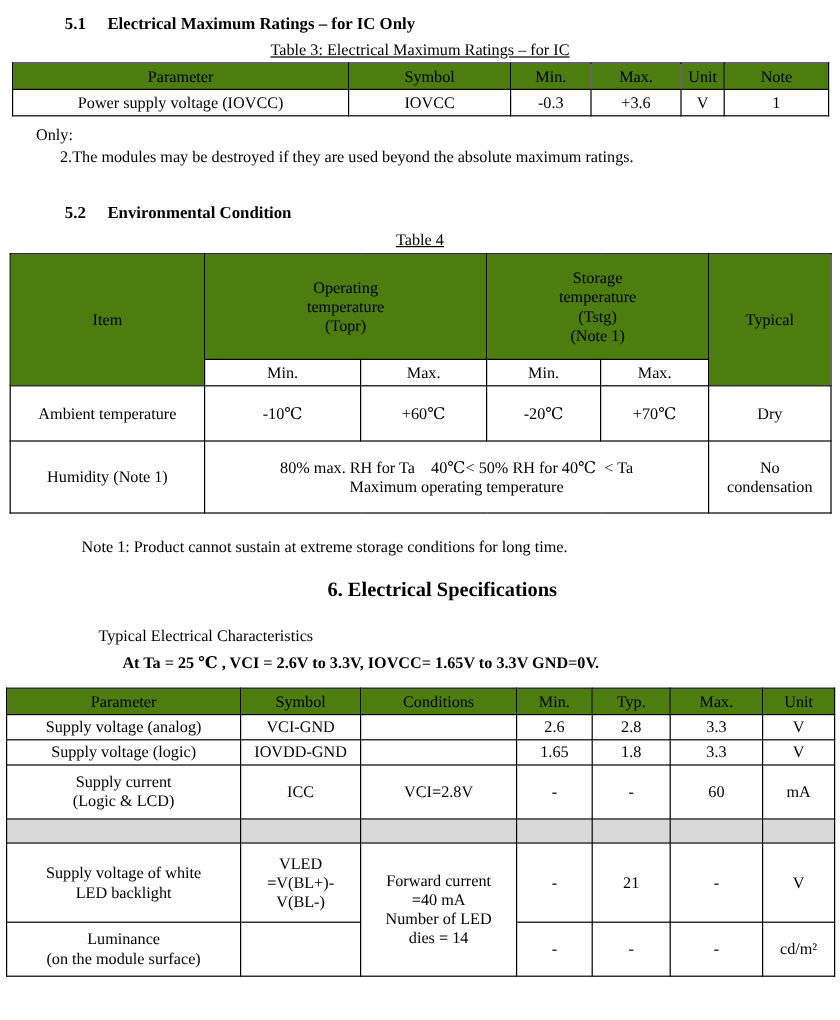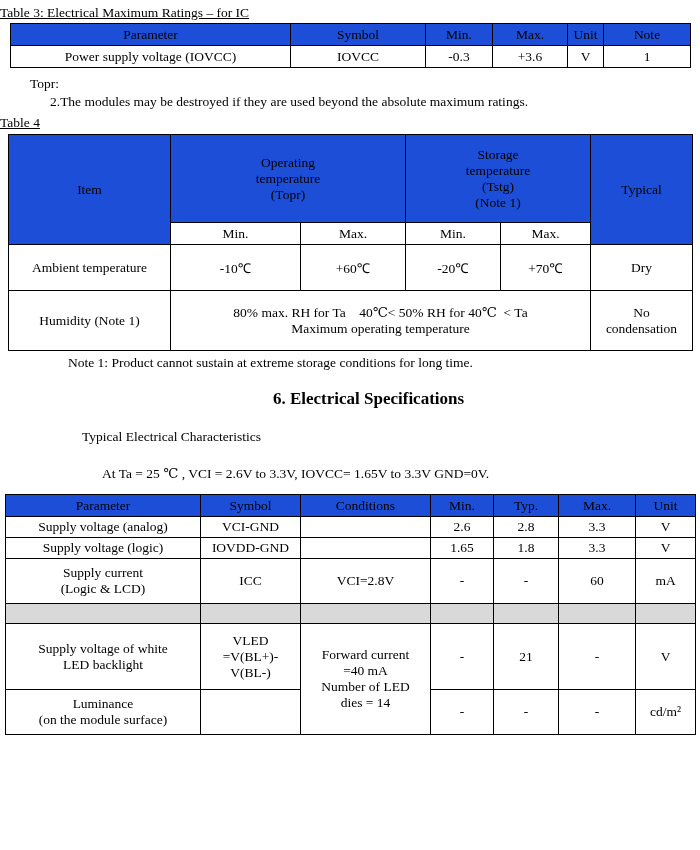--- a/index.html
+++ b/index.html
@@ -7,60 +7,63 @@
   body {
     width:700px; height:850px; overflow:hidden;
     color:#000;
     font-family:"Liberation Serif","DejaVu Serif",serif;
     font-size:13.5px;
   }
   .h-main { font-size:17px; font-weight:bold; }
   .h1a { margin:8px 0 0 37px; }
   .h-sub { font-size:14px; font-weight:bold; margin-top:13px; margin-left:54px; }
   .h-sub .num { display:inline-block; margin-right:18px; }
-  .caption { text-align:left; text-decoration:underline; margin-top:5px; }
+  .caption { text-align:center; text-decoration:underline; margin-top:5px; }
   .note-label { margin:8px 0 0 30px; }
   .note-1 { margin:2px 0 0 55px; }
   .note-2 { margin:2px 0 0 50px; }
   .s52 { margin-top:32px; }
-  .t4-note { margin:4px 0 0 68px; }
+  .t4-note { margin:20px 0 0 68px; }
   .s6 { margin-top:18px;text-align:center; }
   .s6-sub { font-size:13.5px; font-weight:normal; margin:20px 0 0 82px; }
-  .s6-cond { margin:20px 0 0 102px; }
+  .s6-cond { margin:7px 0 0 102px;font-weight:bold; }
 
   table { border-collapse:collapse; table-layout:fixed; }
   td { border:1px solid #000; text-align:center; vertical-align:middle; padding:1px 3px; overflow:hidden; }
-  .gray td, td.gray { background:#1d4ed8; }
+  .gray td, td.gray { background:#4d7c0f; }
   .ml { white-space:pre-wrap; }
 
   .t3 { width:680px; margin:2px 0 0 10px; }
   .t3 tr { height:22px; }
 
   .t4 { width:684px; margin:3px 0 0 8px; }
   .t4 .hr1 { height:88px; }
   .t4 .hr2 { height:22px; }
-  .t4 .r-ambient { height:46px;font-family:Liberation Serif, serif; }
+  .t4 .r-ambient { height:46px; }
   .t4 .r-humidity { height:60px; }
   .t4 td.whitehdr { background:#fff; }
 
   .t5 { width:690px; margin:12px 0 0 5px; }
   .t5 .hdr { height:22px; }
   .t5 .r { height:21px; }
   .t5 .r-tall { height:45px; }
   .t5 .r-sep { height:20px; }
   .t5 .r-sep td { background:#d9d9d9; }
   .t5 .r-led { height:66px; }
   .t5 .r-lum { height:45px; }
 </style>
 </head>
 <body>
 
 <div>
 
 
+  <div class="h-sub">
+    <span class="num">5.1</span><span>Electrical Maximum Ratings – for IC Only</span>
+  </div>
 
   <div class="caption">Table 3: Electrical Maximum Ratings – for IC</div>
 
   <table class="t3">
     <colgroup>
       <col style="width:280px">
         <col style="width:135px">
         <col style="width:67px">
         <col style="width:75px">
         <col style="width:36px">
@@ -79,23 +82,26 @@
       <td>Power supply voltage (IOVCC)</td>
       <td>IOVCC</td>
       <td>-0.3</td>
       <td>+3.6</td>
       <td>V</td>
       <td>1</td>
     </tr>
   </tbody>
     </table>
 
-  <div class="note-label">Topr:</div>
+  <div class="note-label">Only:</div>
   <div class="note-2">2.The modules may be destroyed if they are used beyond the absolute maximum ratings.</div>
 
+  <div class="h-sub s52">
+    <span class="num">5.2</span><span>Environmental Condition</span>
+  </div>
 
   <div class="caption">Table 4</div>
 
   <table class="t4">
     <colgroup>
       <col style="width:162px">
         <col style="width:130px">
         <col style="width:105px">
         <col style="width:95px">
         <col style="width:90px">

